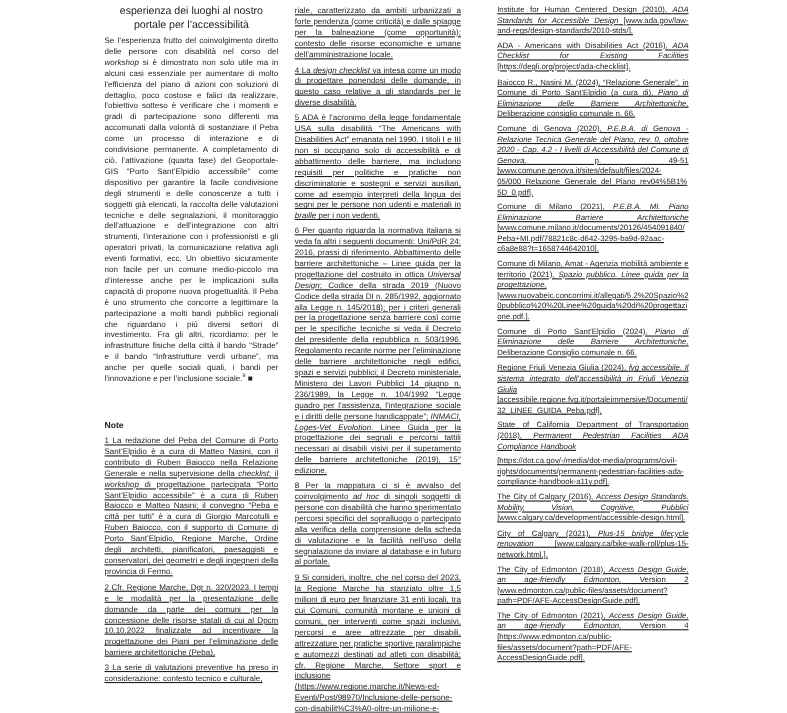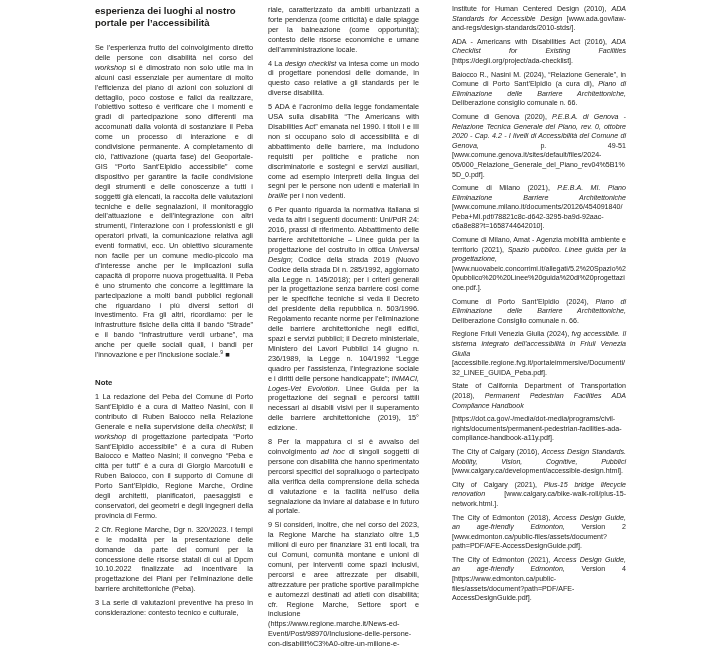--- a/index.html
+++ b/index.html
@@ -10,33 +10,33 @@
     font-family:"Liberation Sans", sans-serif;
     position:relative;
     overflow:hidden;
   }
   .page { position:absolute; inset:0; background:#ffffff; }
   .col { position:absolute; top:5px; }
   .col-1 { left:95px;  width:158px; }
   .col-2 { left:268px; width:151px; }
   .col-3 { left:452px; width:174px; }
   .heading {
-    font-size:9.6px; line-height:12px; font-weight:bold;
-    letter-spacing:0; margin-bottom:14px;
+    font-size:9.6px; line-height:12px; font-weight:normal;
+    letter-spacing:0; margin-bottom:3px;text-align:center;
   }
   p {
     font-size:7.3px; line-height:9.9px;
     text-align:justify; text-justify:inter-word;
     overflow-wrap:anywhere; hyphens:auto;
     margin-bottom:0;
   }
-  .paras.notes p, .paras.refs p { margin-bottom:4px; }
+  .paras.notes p, .paras.refs p { margin-bottom:4px;text-decoration:underline; }
   .note-heading {
     font-size:7.8px; font-weight:bold;
-    margin-top:18px; margin-bottom:5px;
+    margin-top:33px; margin-bottom:5px;
   }
   .col-3 p { font-size:7.1px; line-height:9.6px; margin-bottom:4px; }
   .s-italic { font-style:italic; }
   .s-sup { vertical-align:super; font-size:5px; line-height:0; }
   .s-square { font-size:7.5px; letter-spacing:0; }
 </style>
 </head>
 <body>
 
 <div class="page">

